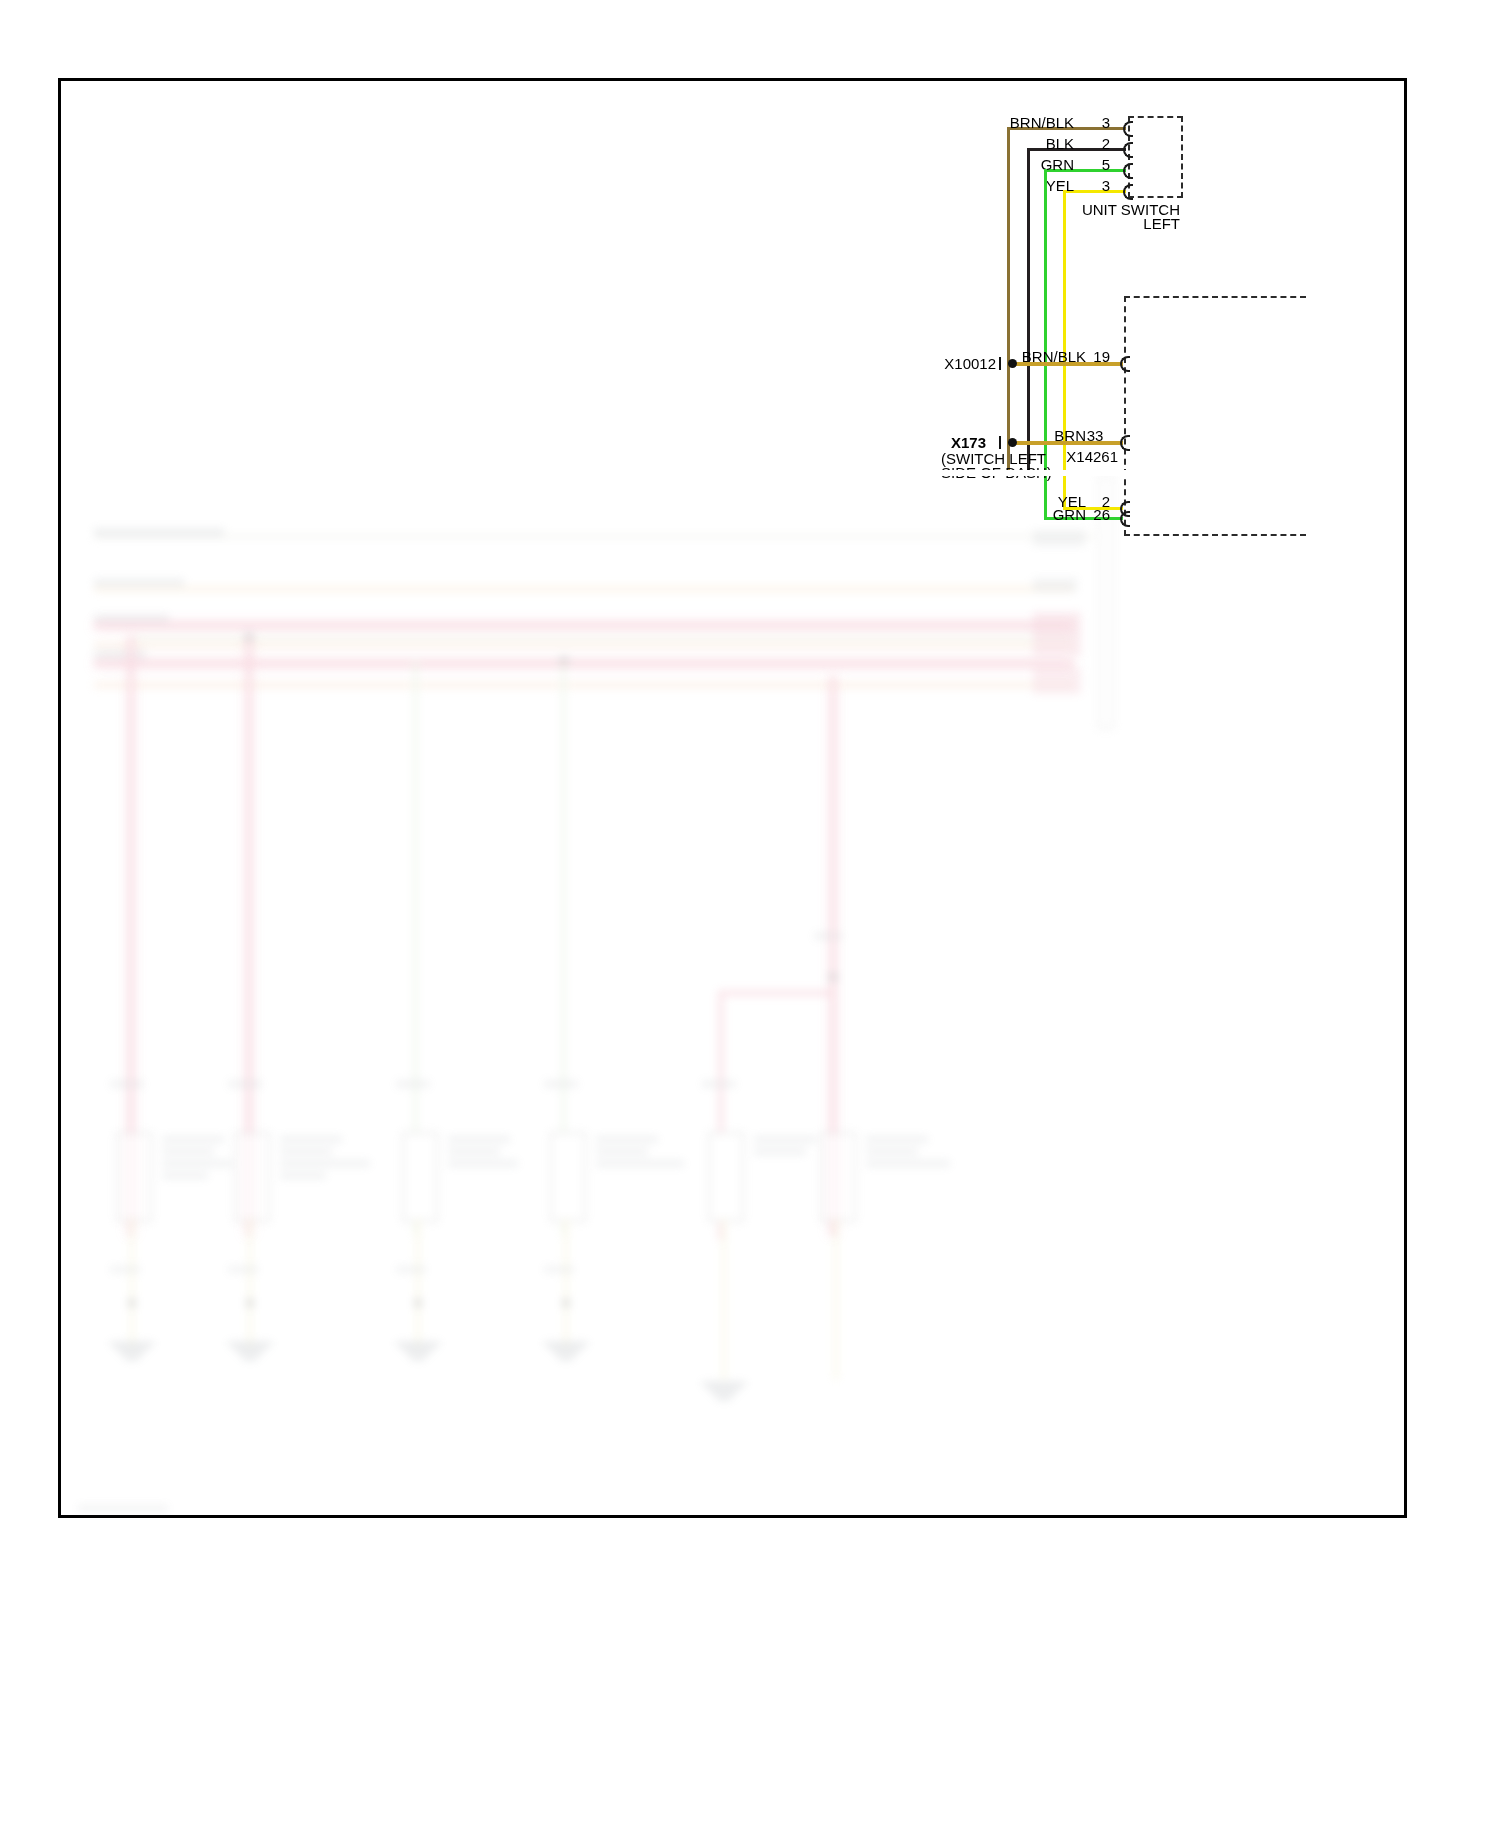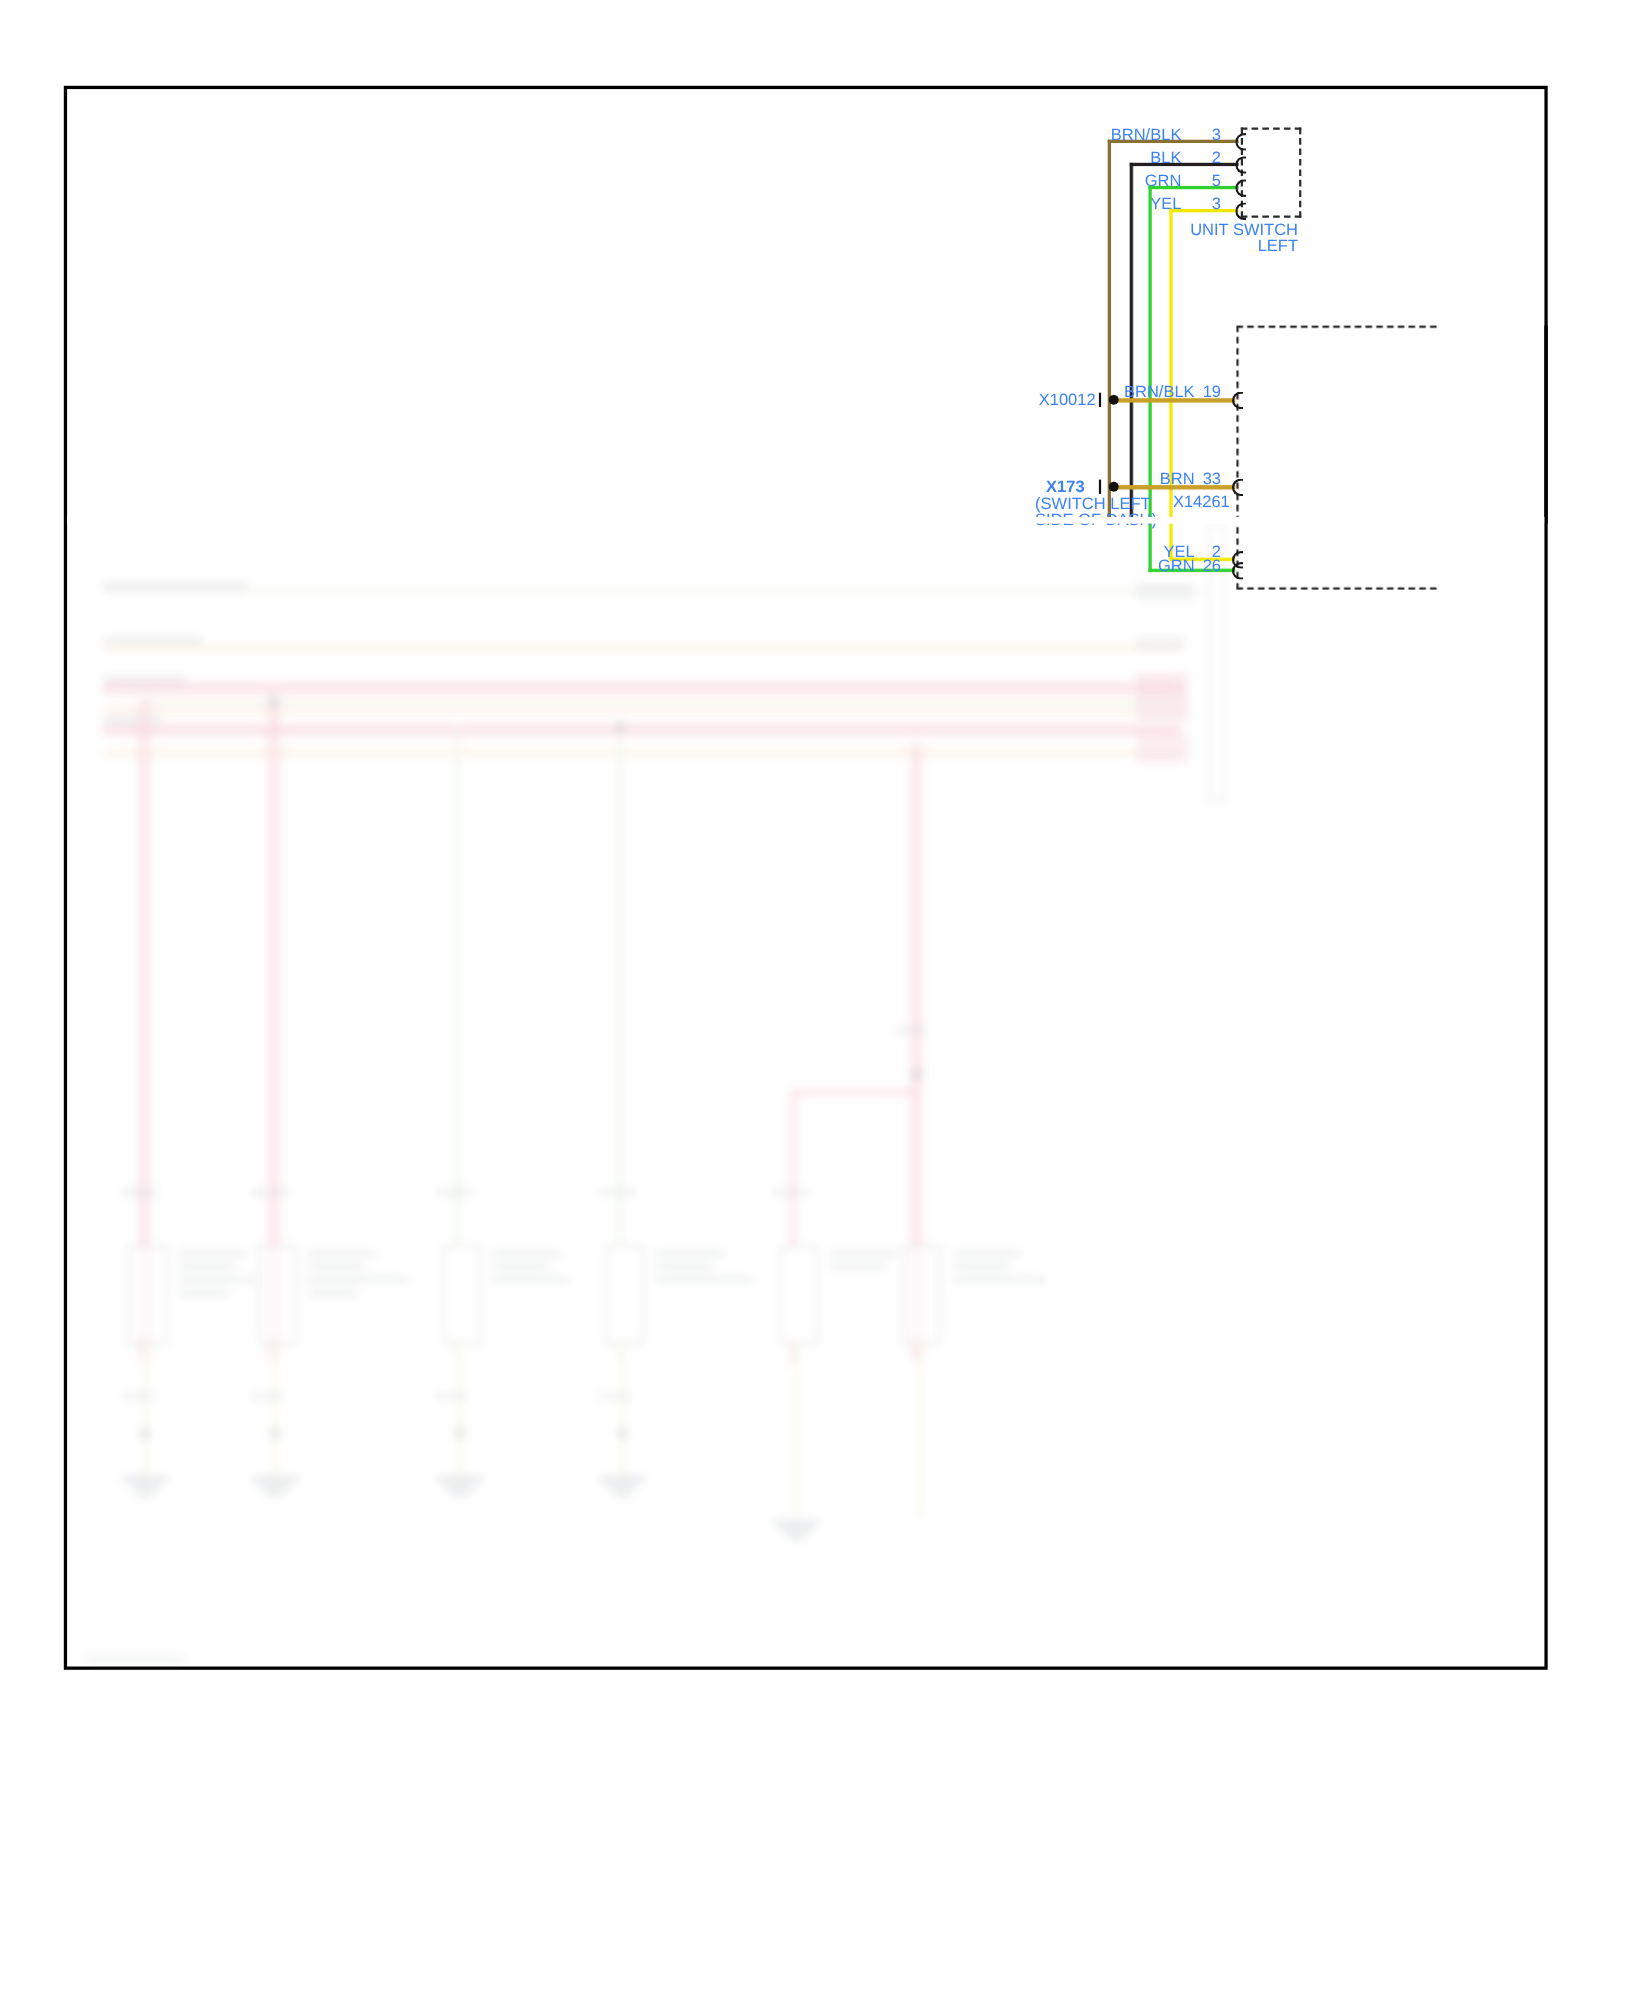--- a/index.html
+++ b/index.html
@@ -11,21 +11,21 @@
          border:3px solid #000;box-sizing:border-box;background:transparent;}
 
   
   #blurlayer{position:absolute;left:58px;top:550px;width:1352px;height:1000px;
              filter:blur(4px);opacity:.30;pointer-events:none;}
   #blurlayer2{position:absolute;left:58px;top:550px;width:1352px;height:1000px;
              filter:blur(7px);opacity:.22;pointer-events:none;}
 
   
   .w{position:absolute;}               
-  .lbl{position:absolute;font-size:15px;color:#3b82f6;white-space:nowrap;
+  .lbl{position:absolute;font-size:15px;color:#000000;white-space:nowrap;
        font-family:"Liberation Sans", sans-serif;}
   .lbl.r{text-align:right;}
 
   
   .dashbox{position:absolute;border:2px dashed #2b2b2b;box-sizing:border-box;background:transparent;}
 
   
   .cav{position:absolute;width:10px;height:16px;border:2px solid #1a1a1a;
        border-right:none;border-radius:9px 0 0 9px;box-sizing:border-box;}
 
@@ -230,21 +230,21 @@
   <div class="lbl r" style="left:1080px;top:348px;width:30px;">19</div>
 
   <div class="w" style="left:1013px;top:441px;width:110px;height:4px;background:#c8a02a;"></div>
   <div class="cav" style="left:1120px;top:435px;"></div>
   <div class="dot" style="left:1008px;top:438px;"></div>
   <div class="ctick" style="left:999px;top:436px;"></div>
   <div class="lbl r" style="left:906px;top:434px;width:80px;font-weight:bold;">X173</div>
   <div class="lbl" style="left:941px;top:450px;">(SWITCH LEFT</div>
   <div class="lbl" style="left:941px;top:464px;">SIDE OF DASH)</div>
   <div class="lbl r" style="left:1000px;top:427px;width:86px;">BRN</div>
-  <div class="lbl r" style="left:1080px;top:427px;width:30px;">33</div>
+  <div class="lbl r" style="left:1080px;top:427px;width:30px;text-align:center;">33</div>
   <div class="lbl r" style="left:1018px;top:448px;width:100px;">X14261</div>
 
   <div class="cav" style="left:1120px;top:501px;"></div>
   <div class="lbl r" style="left:1000px;top:493px;width:86px;">YEL</div>
   <div class="lbl r" style="left:1080px;top:493px;width:30px;">2</div>
 
   <div class="cav" style="left:1120px;top:511px;"></div>
   <div class="lbl r" style="left:1000px;top:506px;width:86px;">GRN</div>
   <div class="lbl r" style="left:1080px;top:506px;width:30px;">26</div>
 

